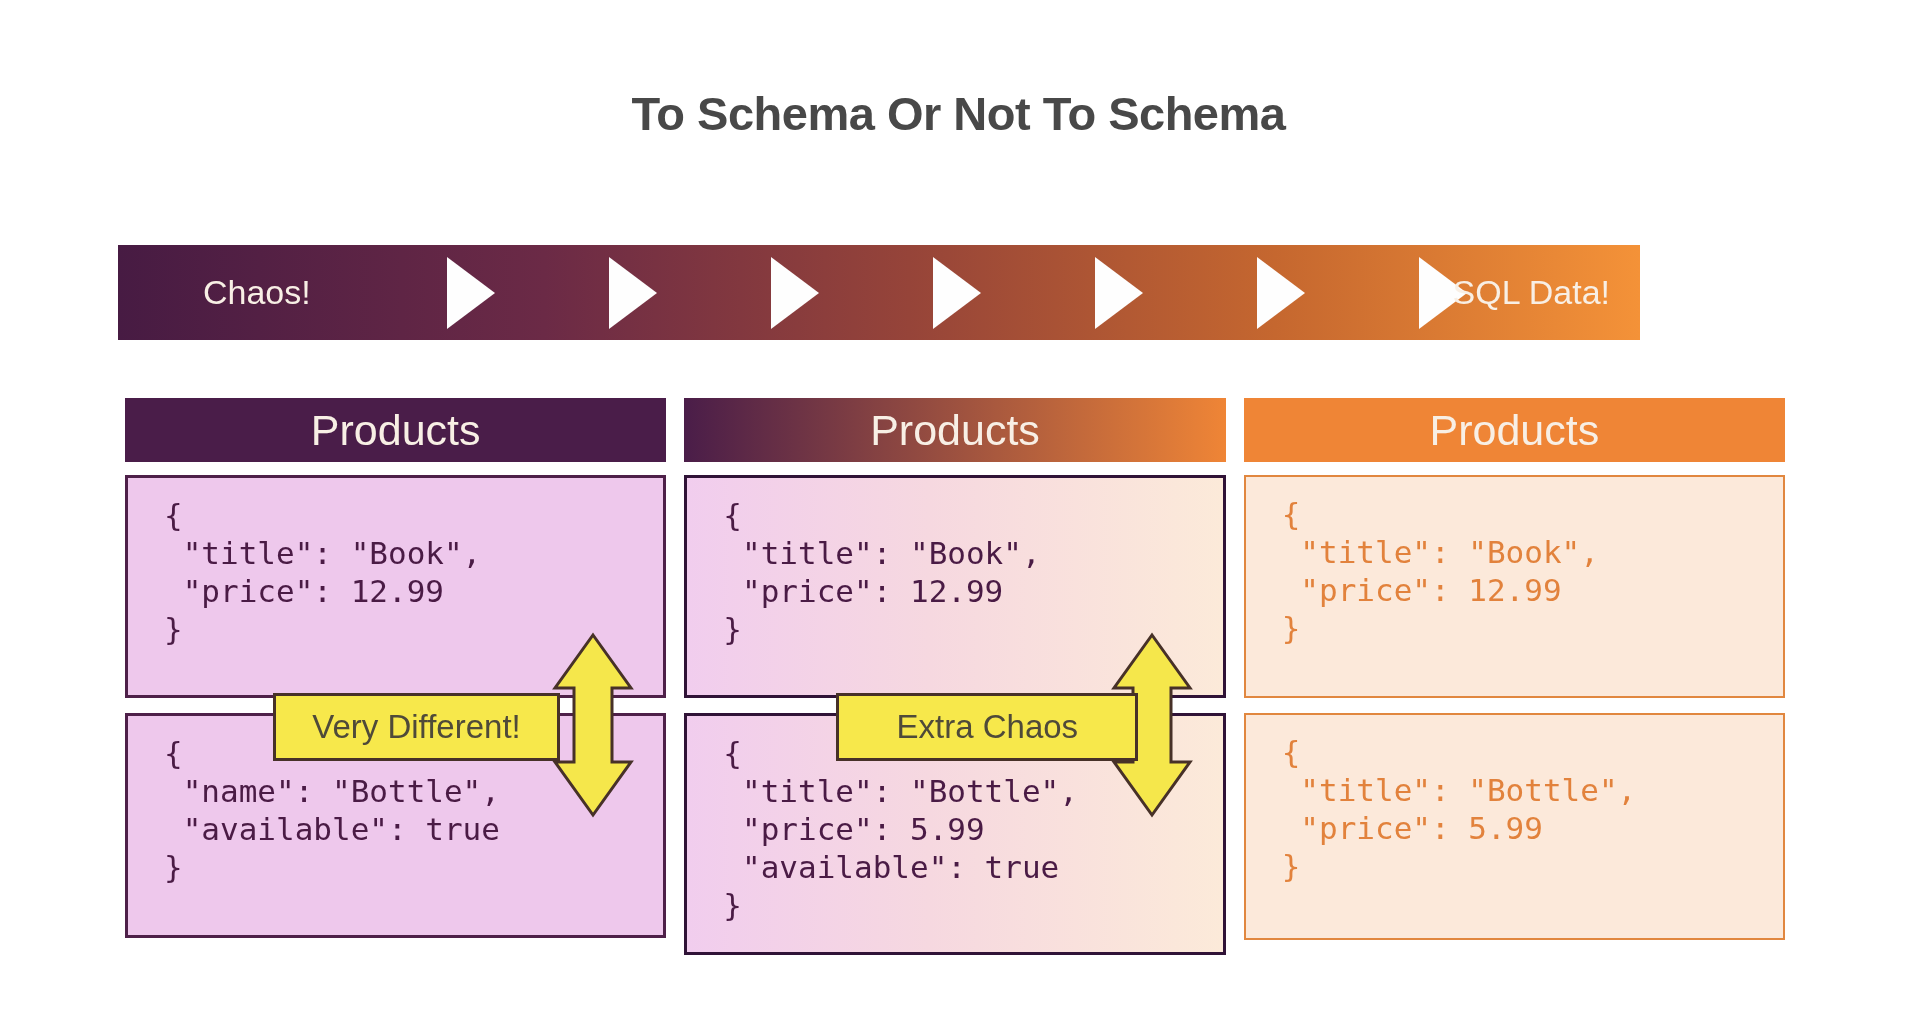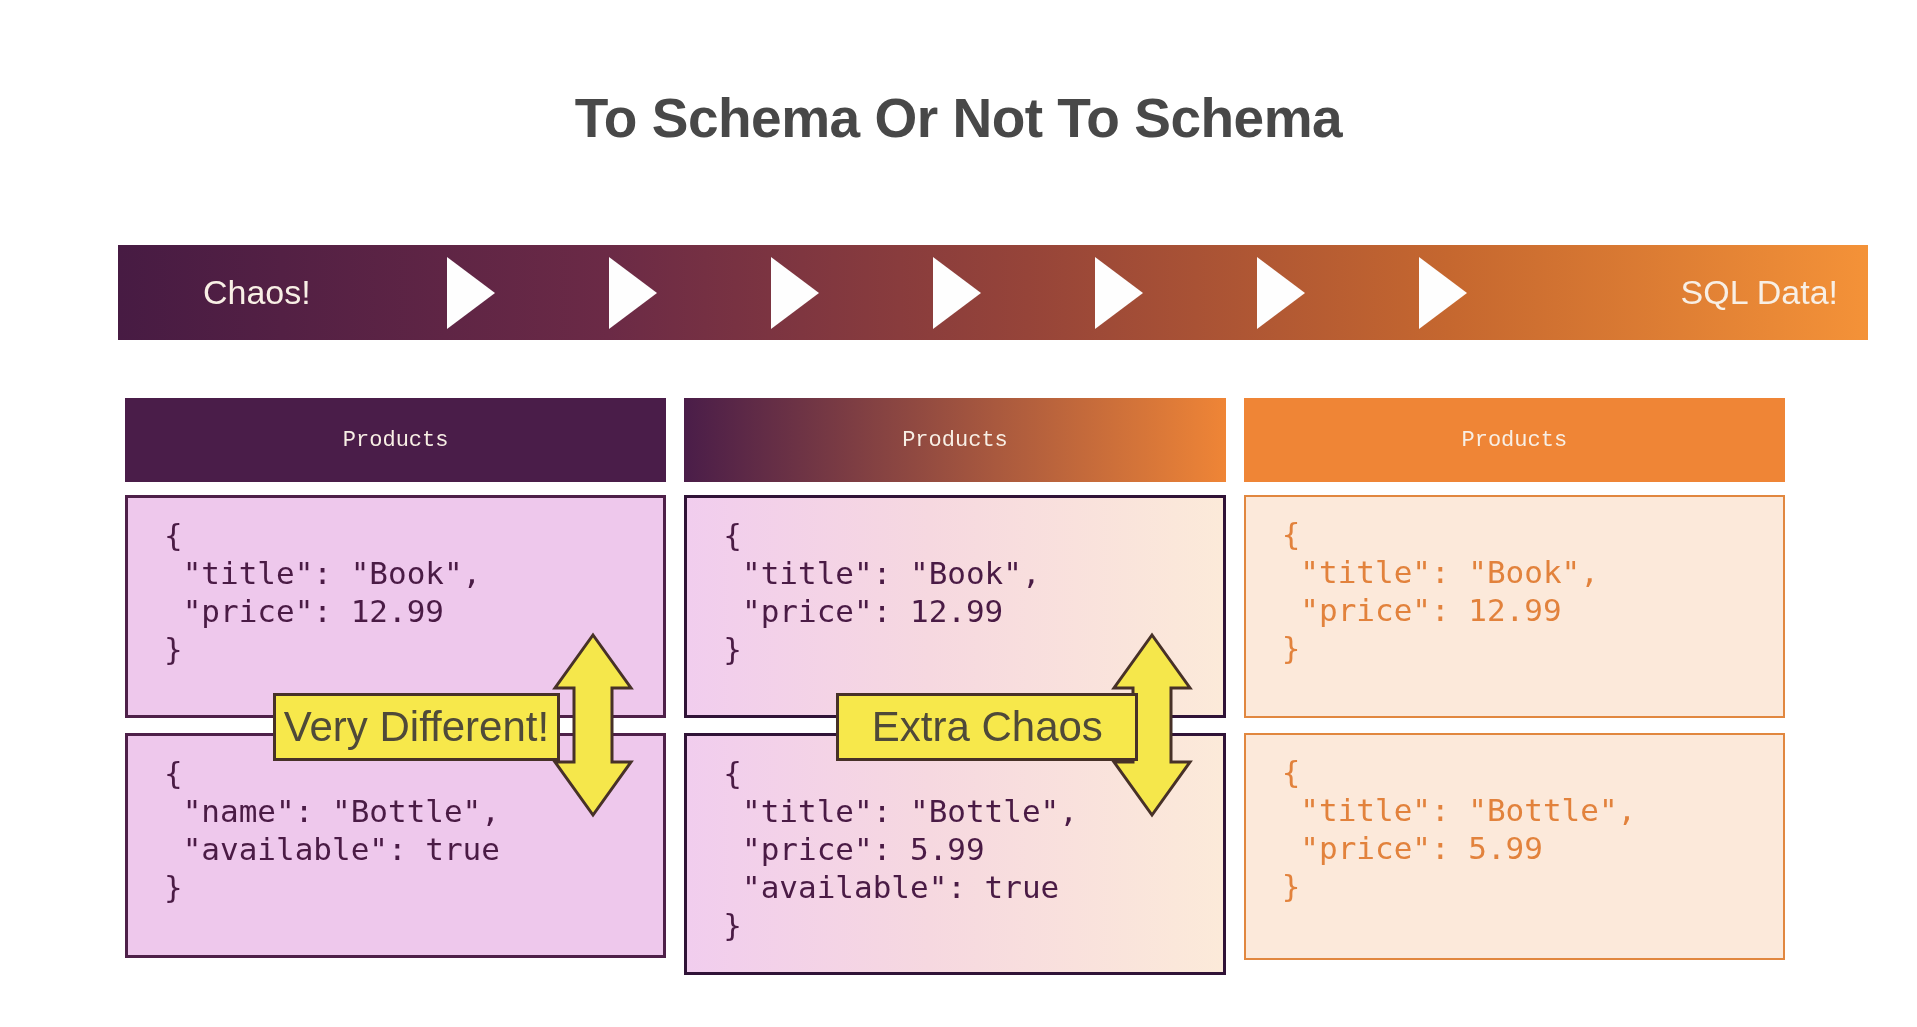--- a/index.html
+++ b/index.html
@@ -2,48 +2,48 @@
 <html><head>
 <meta charset="utf-8">
 <style>
   html,body{margin:0;padding:0;}
   body{
     width:1917px;height:1027px;position:relative;overflow:hidden;
     background:#ffffff;font-family:"Liberation Sans",sans-serif;
   }
   .title{
     position:absolute;top:86px;left:0;width:100%;margin:0;
-    text-align:center;font-size:55px;font-weight:700;color:#484848;
+    text-align:center;font-size:47px;font-weight:700;color:#484848;
     letter-spacing:-0.5px;
   }
   
   .bar{
-    position:absolute;left:118px;top:245px;width:1750px;height:95px;
+    position:absolute;left:118px;top:245px;width:1522px;height:95px;
     background:linear-gradient(90deg,#471b43 0%,#6b2a46 28%,#964439 52%,#c5672f 76%,#f49238 100%);
   }
   .bar-label{
     position:absolute;top:0;height:95px;line-height:95px;
     font-size:34px;color:#f8efe5;
   }
   .bar-label.left{left:85px;}
   .bar-label.right{right:30px;}
   .arrows{position:absolute;inset:0;}
   .tri{
     position:absolute;top:12px;width:48px;height:72px;background:#fefefe;
     clip-path:polygon(0 0,100% 50%,0 100%);
   }
   
   .cols{
     position:absolute;left:125px;top:398px;width:1660px;
     display:grid;grid-template-columns:1fr 1fr 1fr;column-gap:18px;
   }
   .col{position:relative;}
   .hdr{
-    height:84px;display:flex;align-items:center;justify-content:center;
-    font-size:22px;color:#f8efe5;margin-bottom:13px;font-family:Liberation Mono, monospace;
+    height:64px;display:flex;align-items:center;justify-content:center;
+    font-size:43px;color:#f8efe5;margin-bottom:13px;
   }
   .col1 .hdr{background:#4a1d49;}
   .col2 .hdr{background:linear-gradient(90deg,#4a1d49,#ef8536);}
   .col3 .hdr{background:#ef8536;}
   .box{
     box-sizing:border-box;margin-bottom:15px;
     padding:18px 8px 0 36px;
   }
   .code{
     margin:0;font-family:"DejaVu Sans Mono",monospace;
@@ -57,21 +57,21 @@
   .col2 .box.bot{height:242px;}
   .col2 .code{color:#4a1b45;}
   .col3 .box{background:#fce9da;border:2px solid #e1873f;}
   .col3 .box.bot{height:227px;}
   .col3 .code{color:#e2823c;}
   
   .callout-label{
     position:absolute;left:148px;top:295px;width:287px;height:68px;
     box-sizing:border-box;background:#f7e84b;border:3px solid #473128;
     display:flex;align-items:center;justify-content:center;
-    font-size:42px;color:#4f4a39;z-index:6;
+    font-size:33px;color:#4f4a39;z-index:6;
   }
   .col2 .callout-label{width:302px;left:152px;}
   .dbl-arrow{position:absolute;left:427px;top:234px;width:82px;height:186px;z-index:5;}
 </style>
 </head>
 <body>
 
 <div class="page">
 
   <h1 class="title">To Schema Or Not To Schema</h1>

